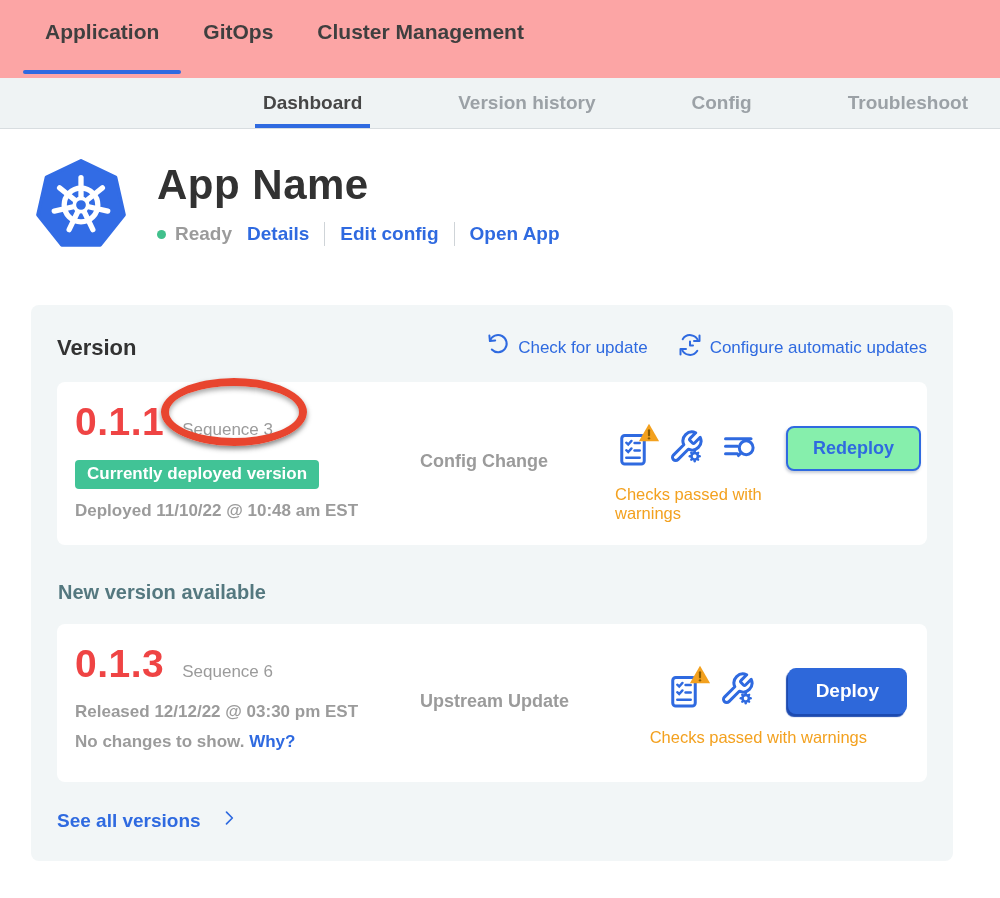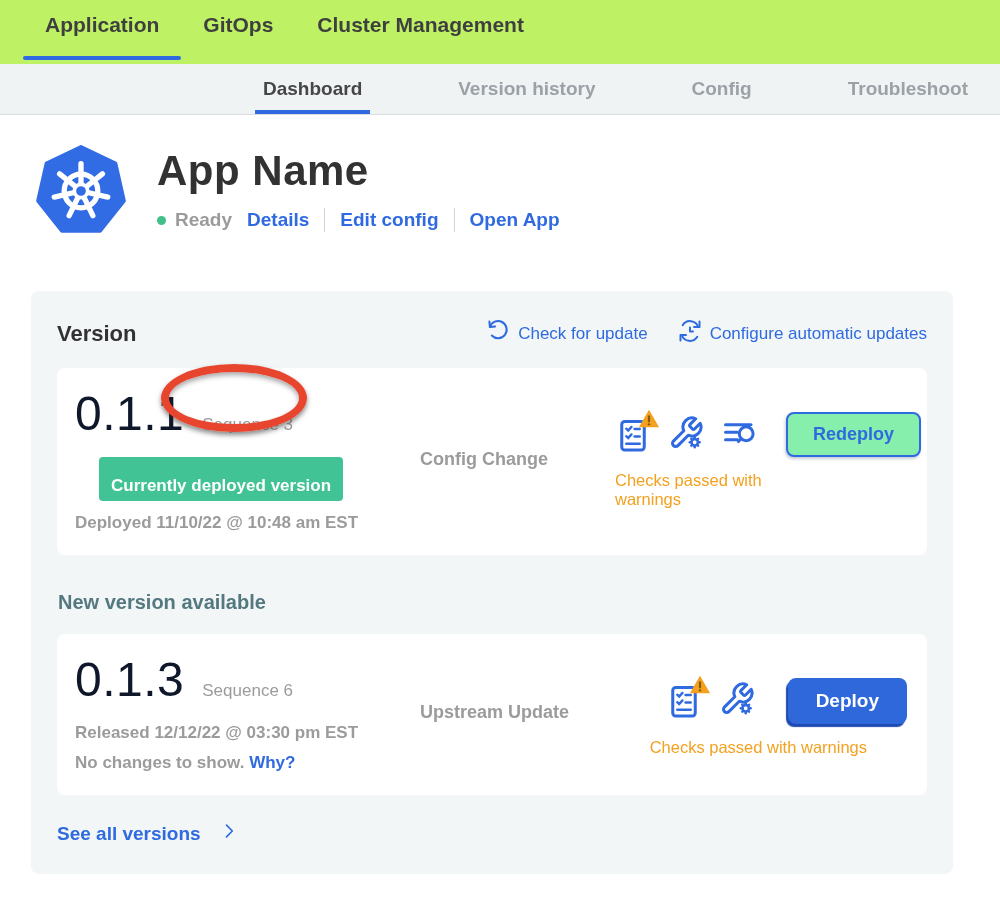--- a/index.html
+++ b/index.html
@@ -1,20 +1,20 @@
 <!DOCTYPE html>
 <html><head>
 <meta charset="utf-8">
 <style>
   * { margin:0; padding:0; box-sizing:border-box; }
   html,body { width:1000px; height:898px; background:#fff; overflow:hidden;
     font-family:"Liberation Sans","DejaVu Sans",sans-serif; color:#363636; }
 
   
-  .topnav { height:64px; background:#bef264; display:flex; align-items:stretch; padding-left:23px; }
+  .topnav { height:78px; background:#fca5a5; display:flex; align-items:stretch; padding-left:23px; }
   .topnav-tab { position:relative; display:flex; align-items:center; padding:0 22px 14px 22px;
     font-size:21px; font-weight:bold; color:#3f3f3f; cursor:pointer; }
   .topnav-tab.active::after { content:""; position:absolute; left:0; right:0; bottom:4px;
     height:4px; background:#2f6ae0; border-radius:2px; }
 
   
   .subnav { height:51px; background:#eff3f4; border-bottom:1px solid #d8dde0;
     display:flex; align-items:stretch; padding-left:255px; white-space:nowrap; }
   .subnav-tab { position:relative; display:flex; align-items:center; padding:0 8px;
     margin-right:80px; font-size:19px; font-weight:600; color:#9ba1a6; cursor:pointer; }
@@ -40,27 +40,27 @@
   .panel-title { font-size:22px; font-weight:bold; color:#323232; }
   .panel-actions { margin-left:auto; display:flex; align-items:center; gap:30px; }
   .panel-action { display:flex; align-items:center; gap:8px; color:#2f6ae0;
     font-size:17px; font-weight:normal; cursor:pointer; }
   .panel-action svg { width:24px; height:24px; }
 
   .version-card { background:#fff; border-radius:8px; margin-top:20px; padding:18px 20px 22px 18px;
     display:flex; min-height:160px; }
   .vleft { flex:0 0 345px; position:relative; }
   .version-row { display:flex; align-items:baseline; gap:18px; position:relative; }
-  .version-number { font-size:48px; font-weight:normal; color:#0f172a; letter-spacing:.5px; }
+  .version-number { font-size:39px; font-weight:bold; color:#ef4444; letter-spacing:.5px; }
   .sequence { font-size:17px; color:#9b9b9b; position:relative; }
   .red-circle { position:absolute; left:-22px; top:-22px; width:146px; height:68px;
     border:8px solid #e8452f; border-radius:50%; pointer-events:none;
     box-shadow:0 3px 5px rgba(40,40,40,.55), inset 0 3px 5px rgba(40,40,40,.4); }
   .deployed-badge { display:inline-block; margin-top:16px; background:#41c396; color:#fff;
-    font-size:17px; font-weight:bold; padding:19px 12px 5px; border-radius:4px;margin-left:24px; }
+    font-size:17px; font-weight:bold; padding:4px 12px 5px; border-radius:4px; }
   .version-date { margin-top:12px; font-size:17px; font-weight:bold; color:#9b9b9b; }
   .version-note { margin-top:10px; font-size:17px; font-weight:bold; color:#9b9b9b; }
   .why-link { color:#2f6ae0; cursor:pointer; }
 
   .vmid { flex:0 0 195px; align-self:center; font-size:18px; font-weight:bold; color:#9b9b9b; }
   .vright { margin-left:auto; display:flex; flex-direction:column; align-items:flex-end; margin-top:26px; }
   .action-row { display:flex; align-items:center; gap:17px; }
   .check-icon-wrap { position:relative; width:36px; height:36px; }
   .check-icon-wrap svg.main { width:36px; height:36px; }
   .warn-overlay { position:absolute; top:-9px; right:-9px; width:22px; height:22px; }

